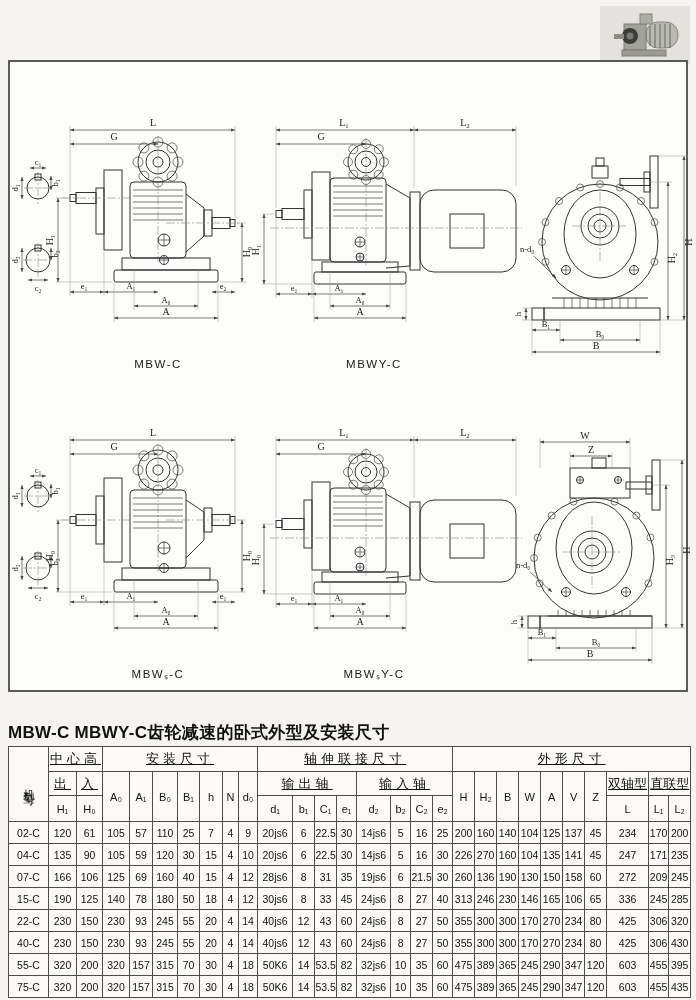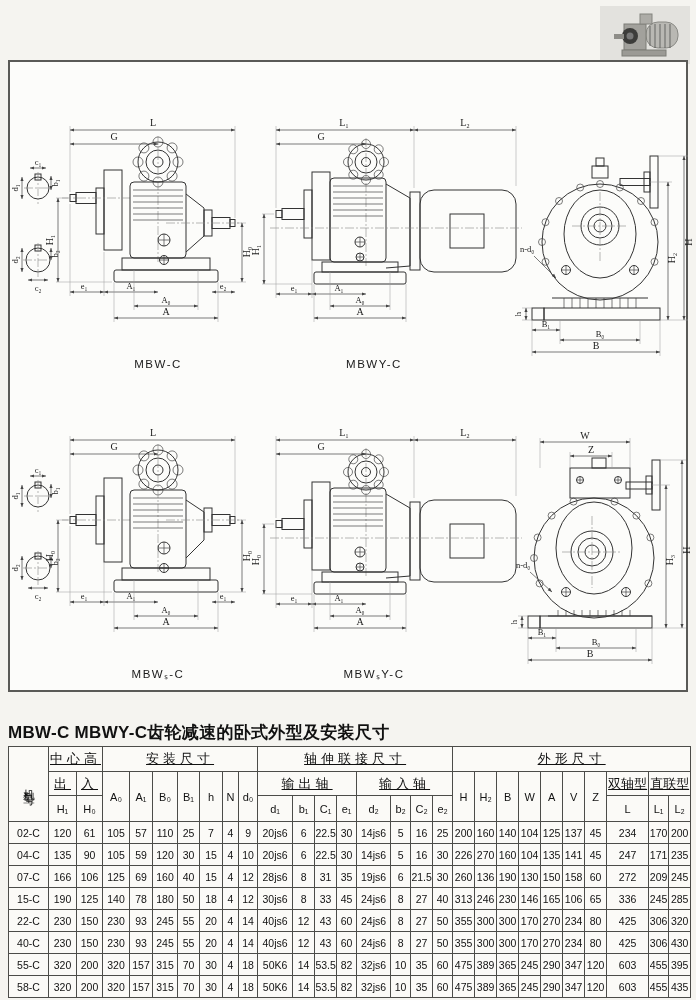--- a/index.html
+++ b/index.html
@@ -806,21 +806,21 @@
         <td>365</td>
         <td>245</td>
         <td>290</td>
         <td>347</td>
         <td>120</td>
         <td>603</td>
         <td>455</td>
         <td>395</td>
       </tr>
       <tr>
-        <td>58-C</td>
+        <td>75-C</td>
         <td>320</td>
         <td>200</td>
         <td>320</td>
         <td>157</td>
         <td>315</td>
         <td>70</td>
         <td>30</td>
         <td>4</td>
         <td>18</td>
         <td>50K6</td>

